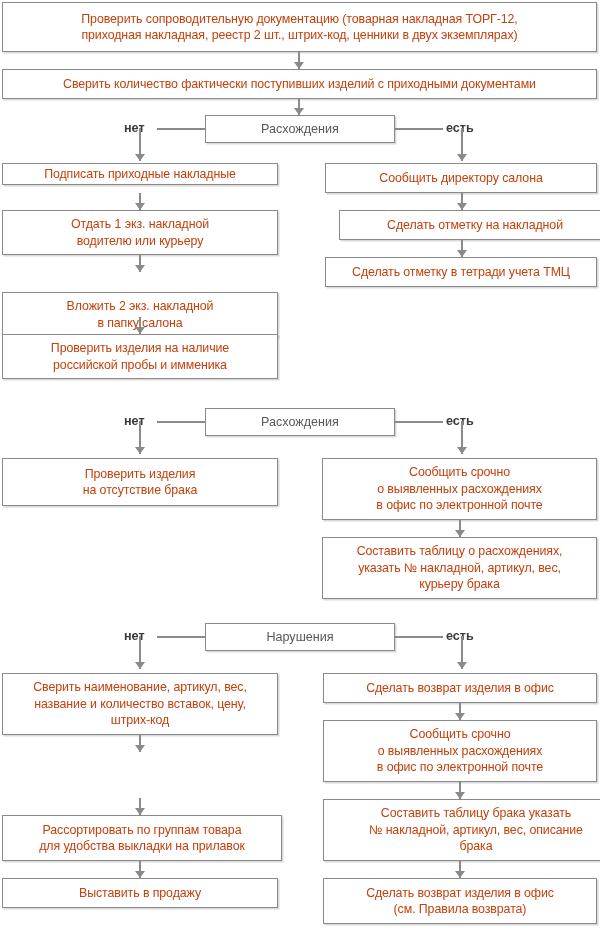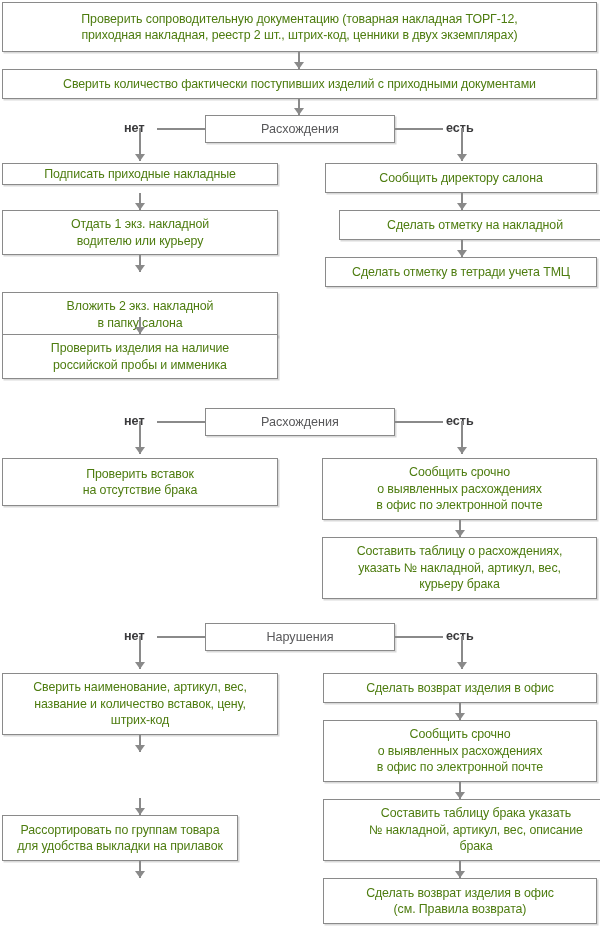--- a/index.html
+++ b/index.html
@@ -15,21 +15,21 @@
     width: 600px;
     height: 934px;
     background: #ffffff;
     overflow: hidden;
   }
   .node {
     position: absolute;
     box-sizing: border-box;
     border: 1px solid #8a8a8a;
     background: #ffffff;
-    color: #4d7c0f;
+    color: #c2410c;
     display: flex;
     align-items: center;
     justify-content: center;
     text-align: center;
     font-size: 12.4px;
     line-height: 16.5px;
     letter-spacing: -0.1px;
     box-shadow: 1.5px 1.5px 0 rgba(120,120,120,0.28);
     padding: 8px 6px;
   }
@@ -165,21 +165,21 @@
   <div class="branch-label" style="left:124px; top:414px;">нет</div>
   <div class="vline" style="left:139px; top:421px; height:33px;"></div>
   <div class="arrow" style="left:135px; top:447px;"></div>
 
   <div class="hline" style="left:395px; top:421px; width:48px;"></div>
   <div class="branch-label" style="left:446px; top:414px;">есть</div>
   <div class="vline" style="left:461px; top:421px; height:33px;"></div>
   <div class="arrow" style="left:457px; top:447px;"></div>
 
   <div class="node" style="left:2px; top:458px; width:276px; height:48px;">
-    <span class="txt">Проверить вставок
+    <span class="txt">Проверить изделия
 на отсутствие брака</span>
   </div>
 
   <div class="node" style="left:322px; top:458px; width:275px; height:62px;">
     <span class="txt">Сообщить срочно
 о выявленных расхождениях
 в офис по электронной почте</span>
   </div>
 
   <div class="vline" style="left:459px; top:520px; height:17px;"></div>
@@ -211,28 +211,31 @@
 штрих-код</span>
   </div>
 
   <div class="vline" style="left:139px; top:735px; height:17px;"></div>
   <div class="arrow" style="left:135px; top:745px;"></div>
 
 
   <div class="vline" style="left:139px; top:798px; height:17px;"></div>
   <div class="arrow" style="left:135px; top:808px;"></div>
 
-  <div class="node" style="left:2px; top:815px; width:236px; height:46px;">
+  <div class="node" style="left:2px; top:815px; width:280px; height:46px;">
     <span class="txt">Рассортировать по группам товара
 для удобства выкладки на прилавок</span>
   </div>
 
   <div class="vline" style="left:139px; top:861px; height:17px;"></div>
   <div class="arrow" style="left:135px; top:871px;"></div>
 
+  <div class="node" style="left:2px; top:878px; width:276px; height:30px;">
+    <span class="txt">Выставить в продажу</span>
+  </div>
 
   <div class="node" style="left:323px; top:673px; width:274px; height:30px;">
     <span class="txt">Сделать возврат изделия в офис</span>
   </div>
 
   <div class="vline" style="left:459px; top:703px; height:17px;"></div>
   <div class="arrow" style="left:455px; top:713px;"></div>
 
   <div class="node" style="left:323px; top:720px; width:274px; height:62px;">
     <span class="txt">Сообщить срочно

